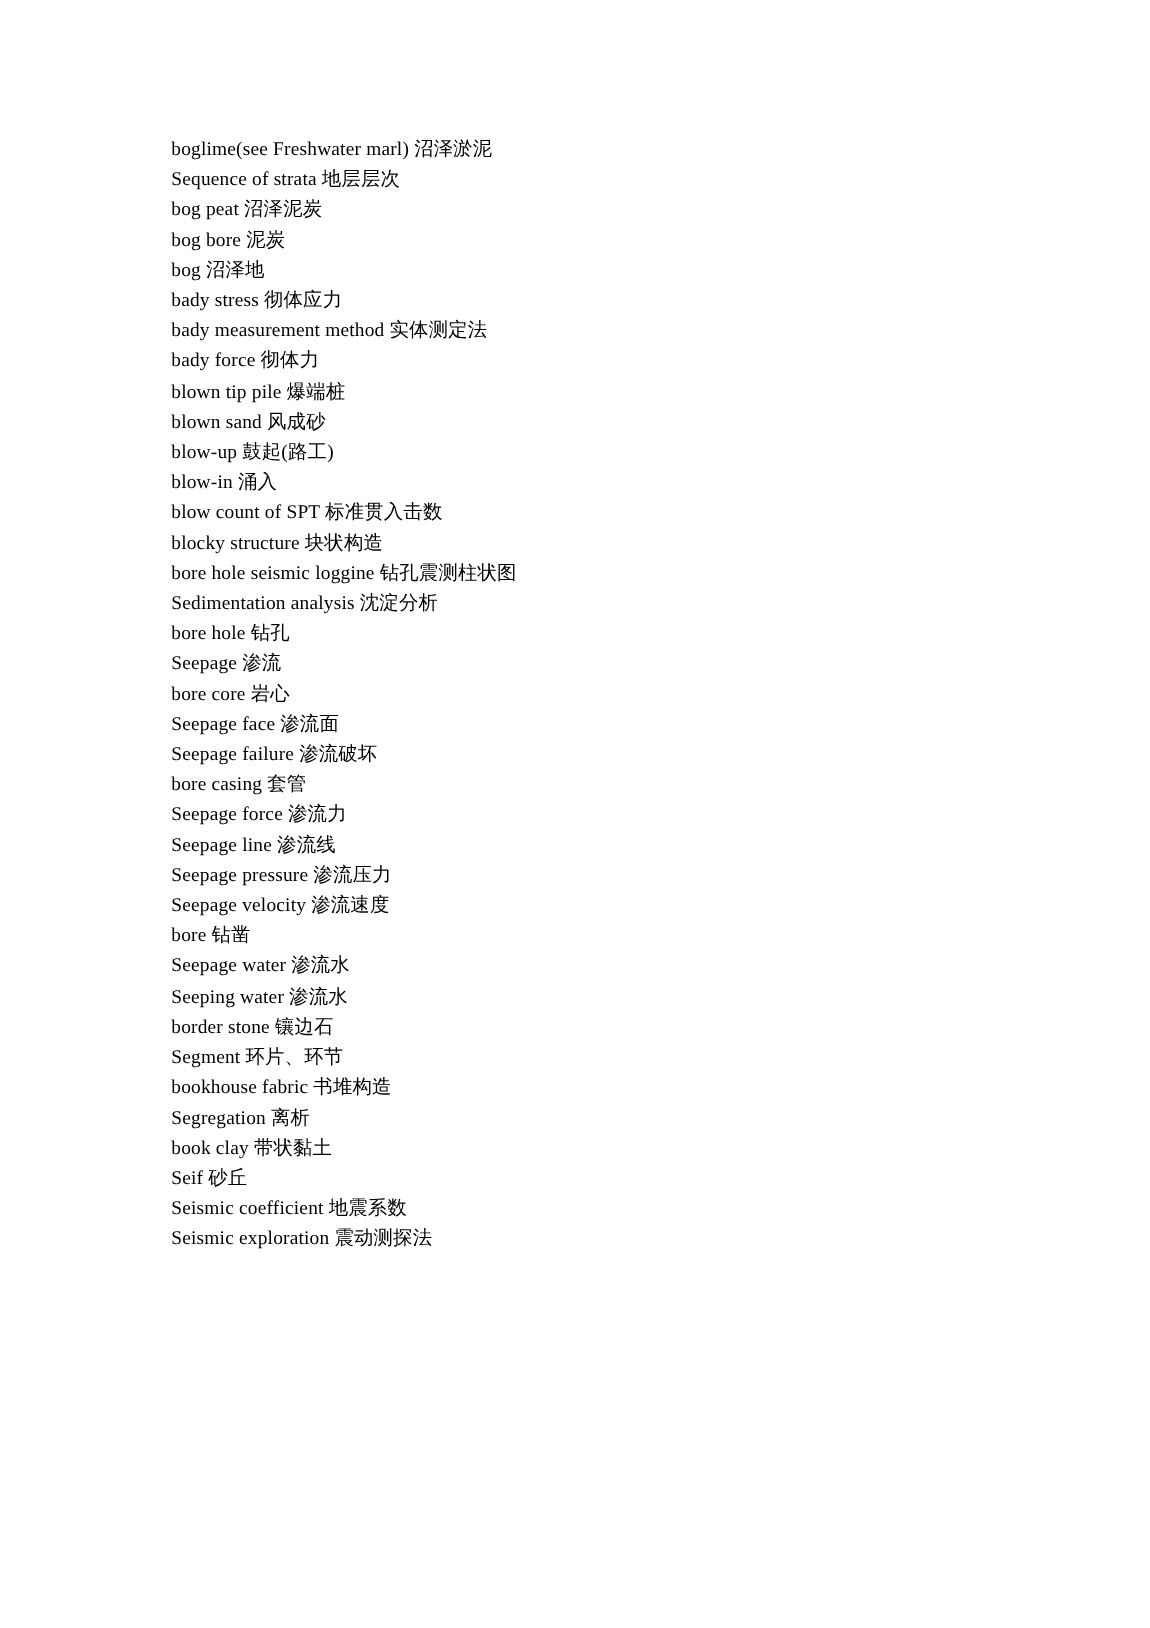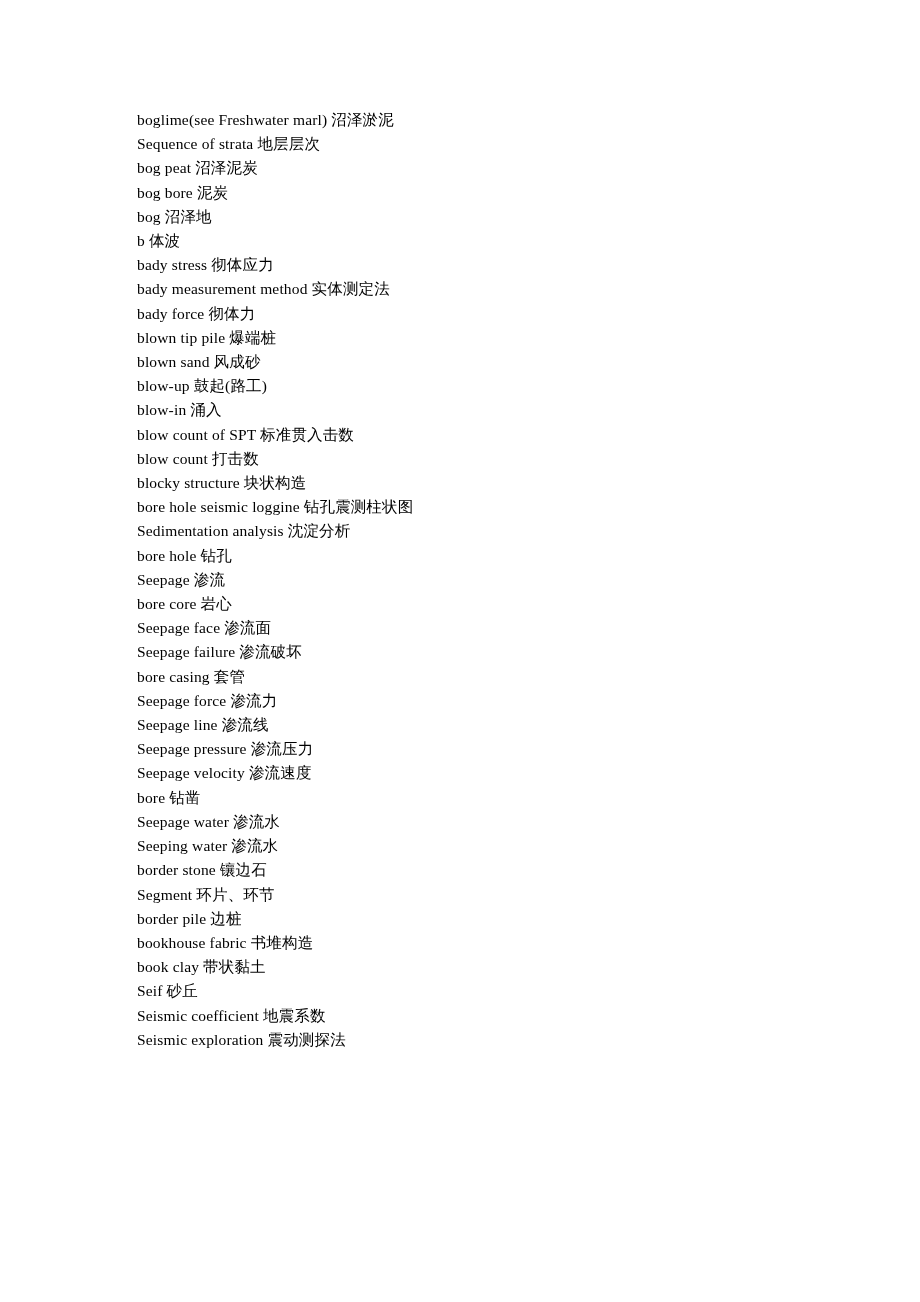--- a/index.html
+++ b/index.html
@@ -46,49 +46,47 @@
 <body>
 
 <div class="page">
   <div class="content">
     <ul class="glossary-list">
         <li class="glossary-entry">boglime(see Freshwater marl) 沼泽淤泥</li>
         <li class="glossary-entry">Sequence of strata 地层层次</li>
         <li class="glossary-entry">bog peat 沼泽泥炭</li>
         <li class="glossary-entry">bog bore 泥炭</li>
         <li class="glossary-entry">bog 沼泽地</li>
-        <li class="glossary-entry">b 体波</li>
         <li class="glossary-entry">bady stress 彻体应力</li>
         <li class="glossary-entry">bady measurement method 实体测定法</li>
         <li class="glossary-entry">bady force 彻体力</li>
         <li class="glossary-entry">blown tip pile 爆端桩</li>
         <li class="glossary-entry">blown sand 风成砂</li>
         <li class="glossary-entry">blow-up 鼓起(路工)</li>
         <li class="glossary-entry">blow-in 涌入</li>
         <li class="glossary-entry">blow count of SPT 标准贯入击数</li>
-        <li class="glossary-entry">blow count 打击数</li>
         <li class="glossary-entry">blocky structure 块状构造</li>
         <li class="glossary-entry">bore hole seismic loggine 钻孔震测柱状图</li>
         <li class="glossary-entry">Sedimentation analysis 沈淀分析</li>
         <li class="glossary-entry">bore hole 钻孔</li>
         <li class="glossary-entry">Seepage 渗流</li>
         <li class="glossary-entry">bore core 岩心</li>
         <li class="glossary-entry">Seepage face 渗流面</li>
         <li class="glossary-entry">Seepage failure 渗流破坏</li>
         <li class="glossary-entry">bore casing 套管</li>
         <li class="glossary-entry">Seepage force 渗流力</li>
         <li class="glossary-entry">Seepage line 渗流线</li>
         <li class="glossary-entry">Seepage pressure 渗流压力</li>
         <li class="glossary-entry">Seepage velocity 渗流速度</li>
         <li class="glossary-entry">bore 钻凿</li>
         <li class="glossary-entry">Seepage water 渗流水</li>
         <li class="glossary-entry">Seeping water 渗流水</li>
         <li class="glossary-entry">border stone 镶边石</li>
         <li class="glossary-entry">Segment 环片、环节</li>
-        <li class="glossary-entry">border pile 边桩</li>
         <li class="glossary-entry">bookhouse fabric 书堆构造</li>
+        <li class="glossary-entry">Segregation 离析</li>
         <li class="glossary-entry">book clay 带状黏土</li>
         <li class="glossary-entry">Seif 砂丘</li>
         <li class="glossary-entry">Seismic coefficient 地震系数</li>
         <li class="glossary-entry">Seismic exploration 震动测探法</li>
       </ul>
   </div>
 </div>
 
 </body></html>

